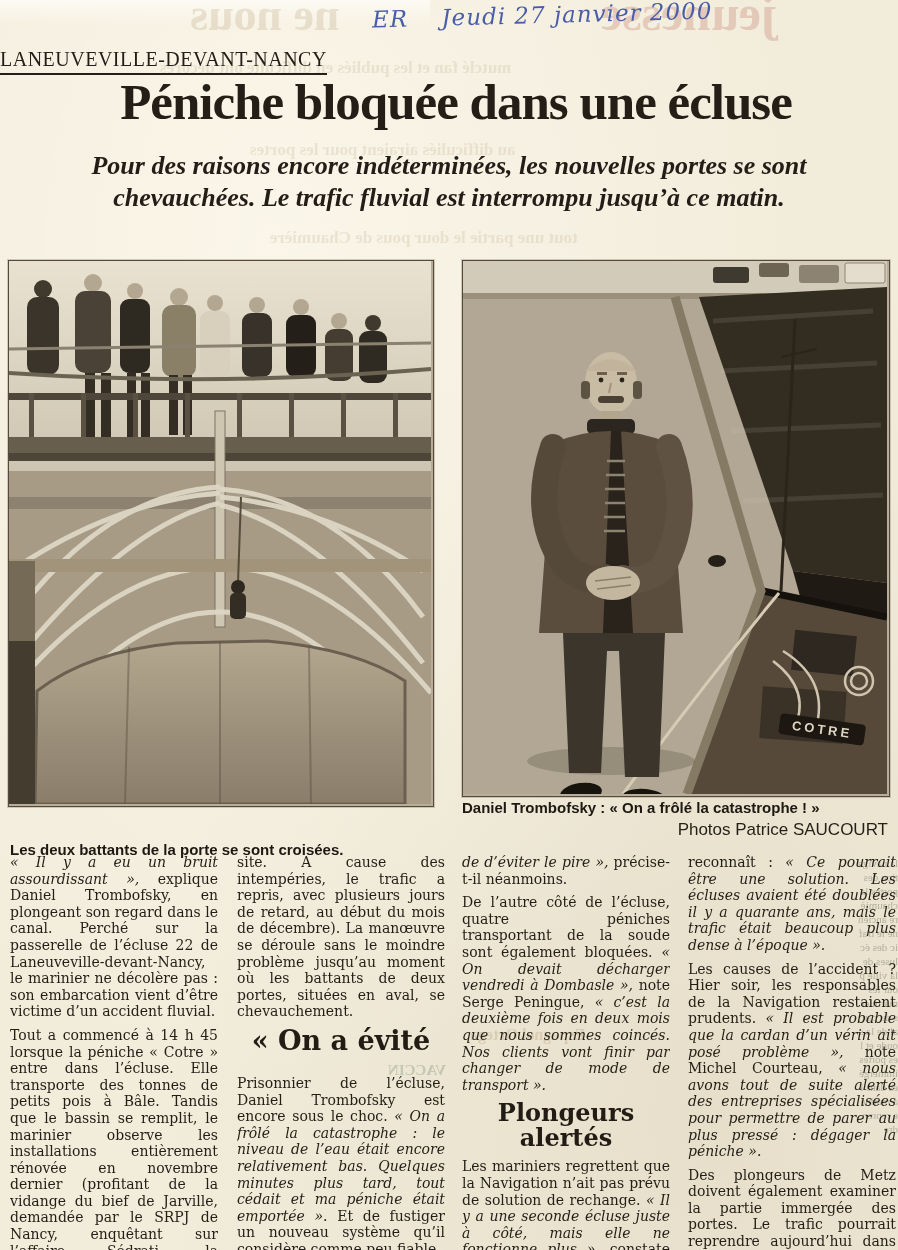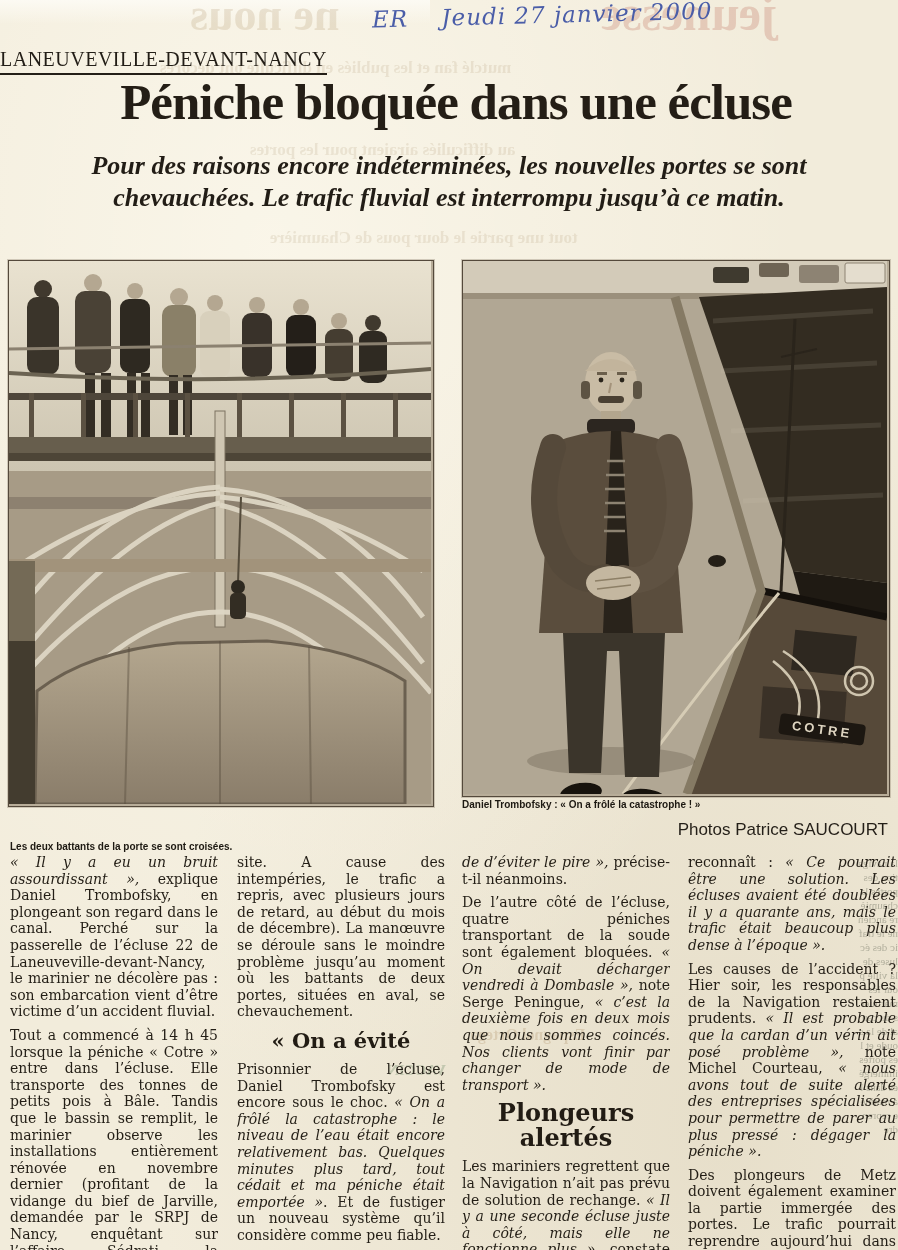--- a/index.html
+++ b/index.html
@@ -35,32 +35,32 @@
     letter-spacing:-1px;color:#241e16;}
   .standfirst{position:absolute;left:64px;top:150px;width:770px;text-align:center;
     font-family:"Liberation Serif",serif;font-weight:bold;font-style:italic;
     font-size:26px;line-height:32px;color:#221d16;}
   
   .photo{position:absolute;border:1px solid #54493b;background:#b8ad99;box-shadow:0 0 0 1px rgba(120,105,85,.3);}
   .photo svg{display:block;}
   .photo-left{left:8px;top:260px;width:424px;height:545px;}
   .photo-right{left:462px;top:260px;width:426px;height:535px;}
   .caption{position:absolute;font-family:"Liberation Sans",sans-serif;font-weight:bold;
-    font-size:10px;color:#1d1912;}
+    font-size:15px;color:#1d1912;}
   .cap-left{left:10px;top:821px;width:430px;margin-top:20px;}
   .cap-right{left:462px;top:799px;width:430px;}
   .credit{position:absolute;left:462px;top:820px;width:426px;text-align:right;
     font-family:"Liberation Sans",sans-serif;font-size:17px;color:#241f18;}
   
   .col{position:absolute;top:854px;width:208px;height:396px;overflow:hidden;
     font-size:14px;line-height:16.6px;text-align:justify;color:#231e16;}
   .col-1{left:10px;} .col-2{left:237px;} .col-3{left:462px;} .col-4{left:688px;}
   .col p{margin:0 0 7px 0;}
   .seg-i{font-style:italic;}
-  .h2{margin:8px 0 8px;text-align:center;font-weight:bold;font-size:21px;line-height:25px;color:#221c14;}
+  .h2{margin:8px 0 22px;text-align:center;font-weight:bold;font-size:27px;line-height:25px;color:#221c14;}
   .h2-big{font-size:24px;margin:0 0 8px;}
 </style>
 </head>
 <body>
 
 <div id="page">
   <div class="scan-edge"></div>
 
   <div class="ghost g-top-left">ne nous</div>
   <div class="ghost g-top-right">jeunesse</div>

